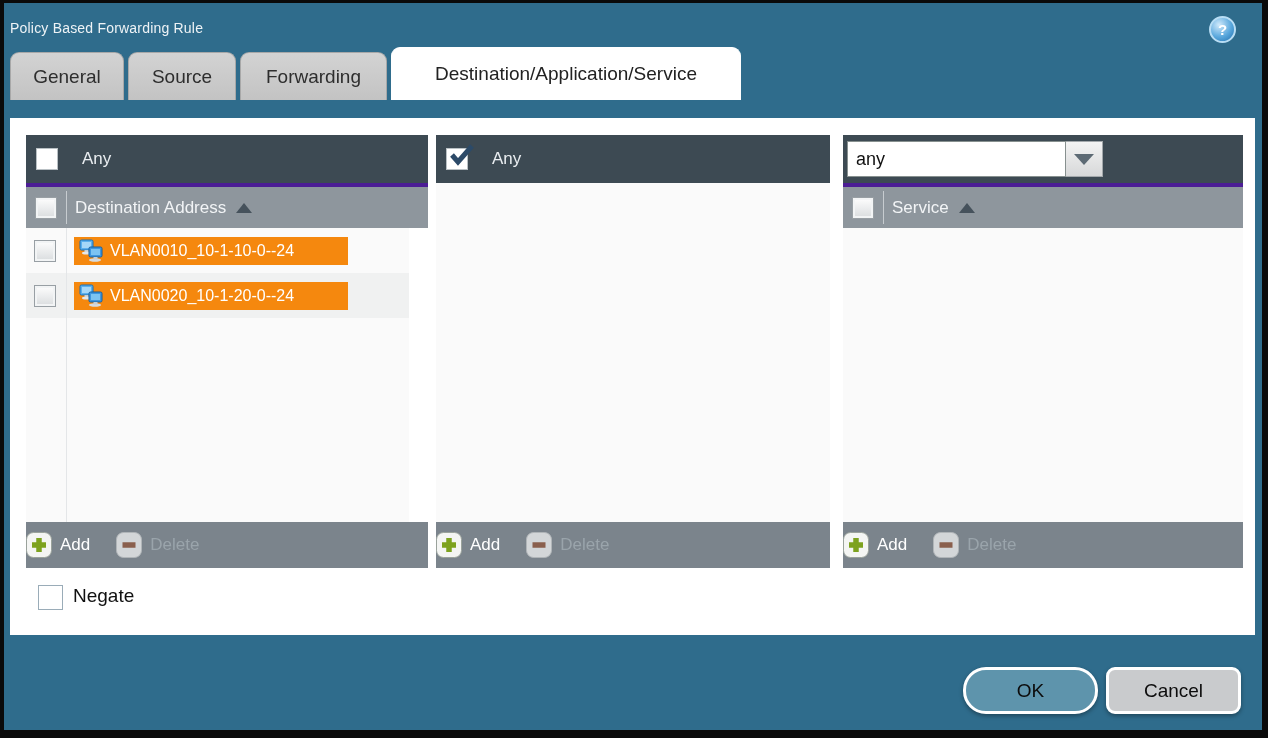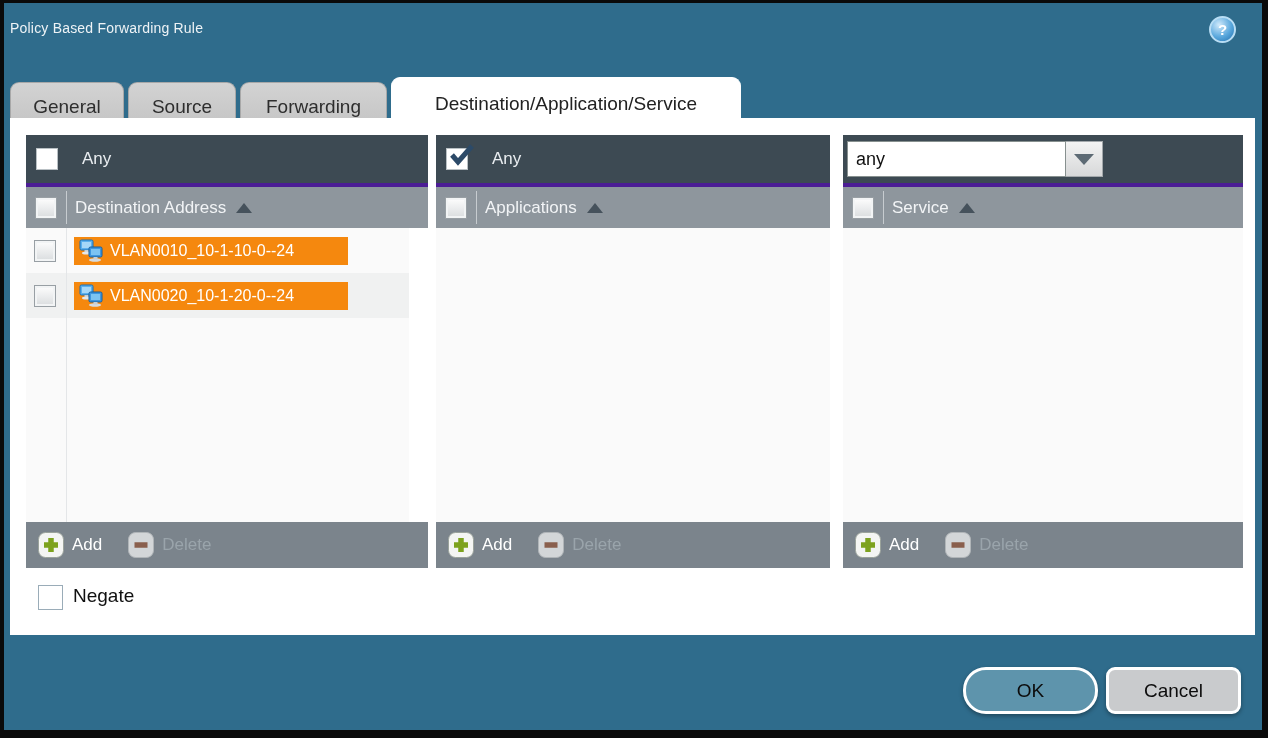--- a/index.html
+++ b/index.html
@@ -8,21 +8,21 @@
   .dialog { position:absolute; left:4px; top:3px; right:6px; bottom:8px; background:#2f6c8c; }
 
   
   .title { position:absolute; left:6px; top:17px; font-size:14px; color:#eef3f6; letter-spacing:0.2px; }
   .help { position:absolute; right:26px; top:13px; width:27px; height:27px; border-radius:50%;
           background:radial-gradient(circle at 35% 30%, #cfe9fb, #5aa8dd 55%, #1e6fae 100%);
           border:2px solid #b8ddf4; color:#fff; font-weight:bold; font-size:15px;
           display:flex; align-items:center; justify-content:center; cursor:pointer; }
 
   
-  .tabs { position:absolute; left:6px; top:74px; height:53px; display:flex; align-items:flex-end; }
+  .tabs { position:absolute; left:6px; top:44px; height:53px; display:flex; align-items:flex-end; }
   .tab { height:48px; margin-right:4px; background:linear-gradient(180deg,#d3d3d3,#c3c3c3);
          border:1px solid #a8a8a8; border-bottom:none; border-radius:9px 9px 0 0;
          display:flex; align-items:center; justify-content:center;
          font-size:19px; color:#2e2e2e; cursor:pointer; }
   .tab.active { height:53px; background:#fff; border-color:#fff; color:#222; z-index:5; }
   .tab.t-general { width:114px; }
   .tab.t-source { width:108px; }
   .tab.t-das { width:350px; }
   .tab.t-forwarding { width:147px; }
 
@@ -35,21 +35,21 @@
   .panel.p2 { left:426px; width:394px; }
   .panel.p3 { left:833px; width:400px; }
 
   .anybar { height:48px; background:#3d4a53; display:flex; align-items:center; flex:0 0 auto;gap:8px; }
   .colhead { height:45px; background:#8e969d; display:flex; align-items:center; position:relative; flex:0 0 auto;
              border-top:4px solid #4c1d95; }
   .colhead .vline { position:absolute; left:40px; top:4px; bottom:4px; width:1px; background:#c7ccd0; }
   .pbody { flex:1 1 auto; background:#fafafa; position:relative; overflow:hidden; }
   .pbody .vline { position:absolute; left:40px; top:0; bottom:0; width:1px; background:#e4e6e8; }
   .pbody .scrolltrack { position:absolute; right:0; top:0; bottom:0; width:19px; background:#ffffff; }
-  .pfoot { height:46px; background:#7b848c; display:flex; align-items:center; padding-left:12px; flex:0 0 auto; }
+  .pfoot { height:46px; background:#7b848c; display:flex; align-items:center; flex:0 0 auto; }
 
   .cb { width:22px; height:22px; background:#fff; border:1px solid #b9c0c4; flex:0 0 auto; cursor:pointer; }
   .cb.boxed { background:linear-gradient(180deg,#fefefe,#d9dcde); border:1px solid #989fa4;
               box-shadow:inset 0 0 0 2px #f2f4f5; }
   .cb.in-dark { margin-left:10px; }
   .cb.checked { position:relative; }
   .cb.checked svg { position:absolute; left:1px; top:-6px; overflow:visible; }
 
   .anybar .anylabel { margin-left:16px; font-size:17px; color:#e9edf0; }
   .colhead .cb { margin-left:9px; }
@@ -179,26 +179,20 @@
 
       <div class="panel p2">
         <div class="anybar">
           <div class="cb in-dark checked">
             <svg width="26" height="26" viewBox="0 0 26 26">
               <path d="M4 12 L10 19 L24 3" stroke="#2c4a68" stroke-width="5" fill="none"></path>
             </svg>
           </div>
           <span class="anylabel">Any</span>
         </div>
-        <div class="colhead">
-          <div class="cb boxed"></div>
-          <div class="vline"></div>
-          <span class="hlabel">Applications</span>
-          <span class="sort-up"></span>
-        </div>
         <div class="pbody"></div>
         <div class="pfoot">
           <div class="fgroup">
             <svg class="ficon" viewBox="0 0 26 26">
               <rect x="0.5" y="0.5" width="25" height="25" rx="7" fill="#f4f5f3" stroke="#9aa29b"></rect>
               <path d="M13 6 v14 M6 13 h14" stroke="#7da21e" stroke-width="5.5"></path>
             </svg>
             <span class="flabel add-label">Add</span>
           </div>
           <div class="fgroup del">

